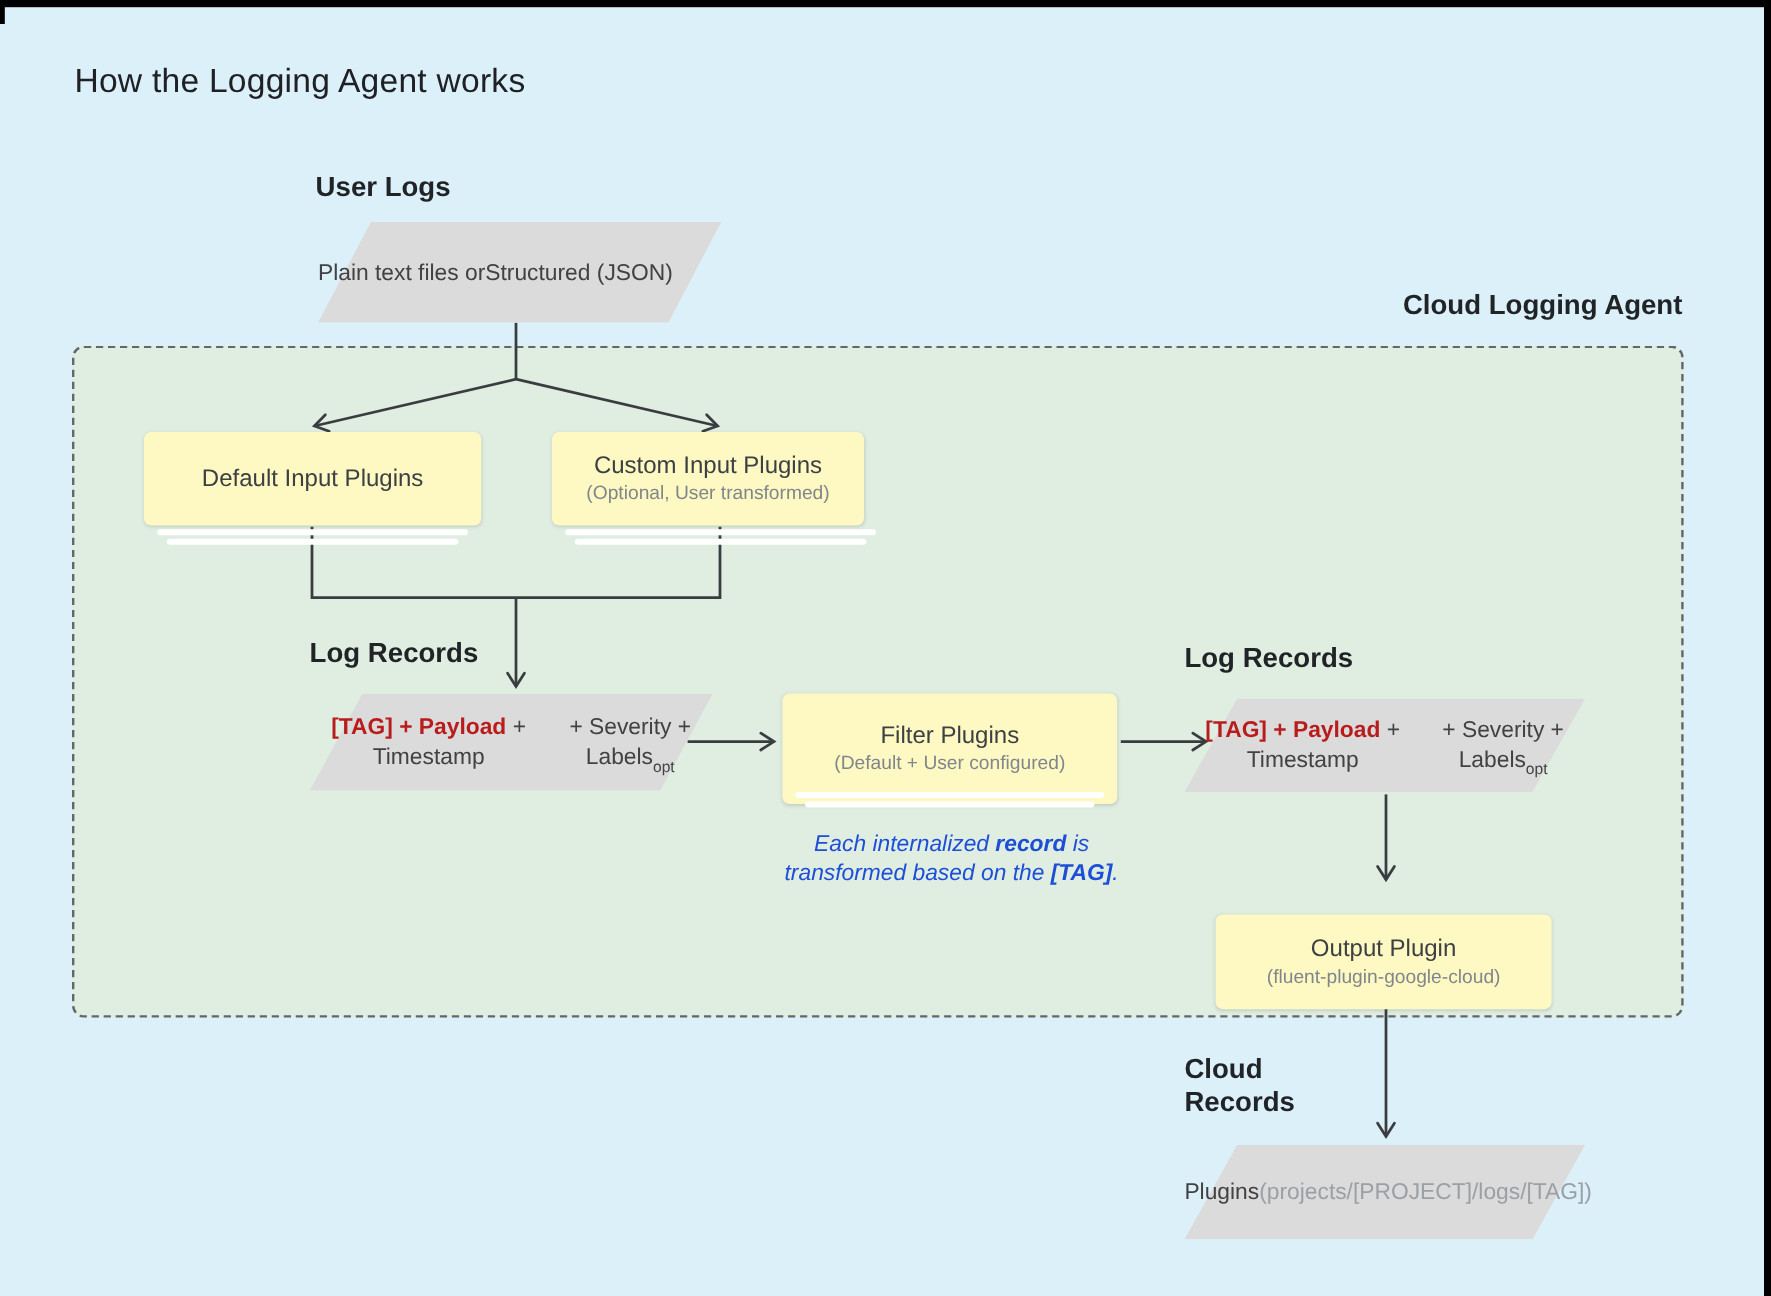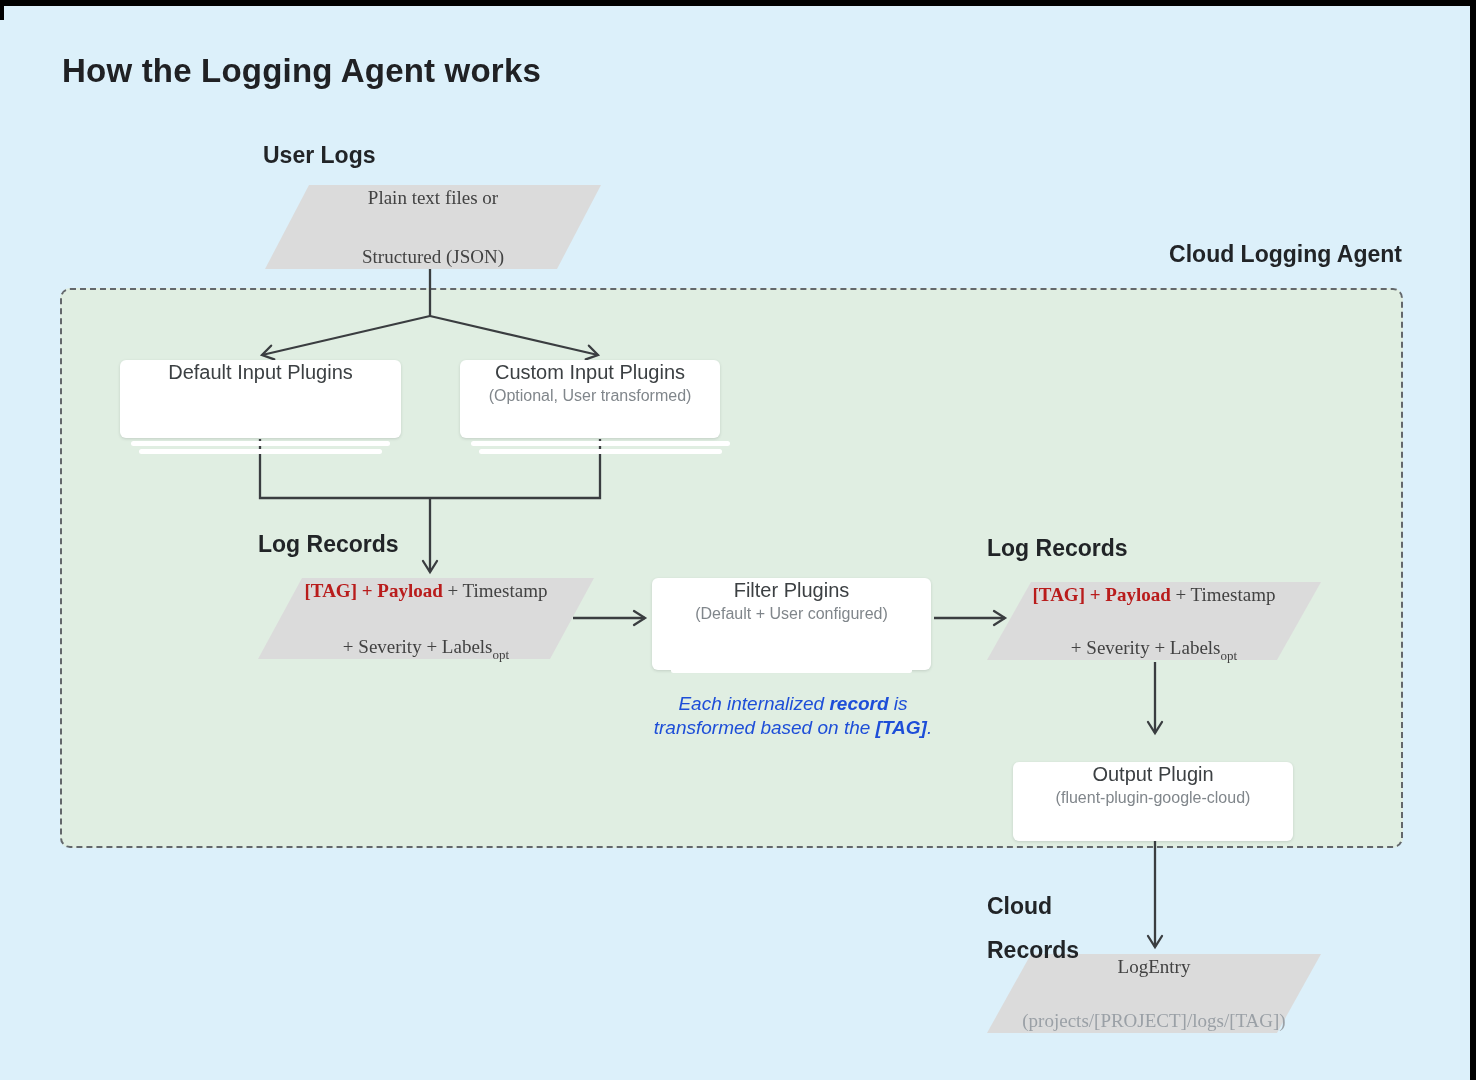--- a/index.html
+++ b/index.html
@@ -18,66 +18,66 @@
   .frame-left-notch {
     position: absolute; left: 0; top: 0; width: 4px; height: 20px;
     background: #000; z-index: 20;
   }
   .frame-right {
     position: absolute; right: 0; top: 0; width: 6px; height: 100%;
     background: #000; z-index: 20;
   }
   .page-title {
     position: absolute; left: 62px; top: 52px;
-    font-size: 33px; font-weight: 700; color: #202124;
+    font-size: 28px; font-weight: 400; color: #202124;
     letter-spacing: 0.2px; z-index: 6;
   }
   .section-label {
     position: absolute; font-size: 23px; font-weight: 600; color: #212427;
     z-index: 6; line-height: 28px;
   }
   .lbl-user-logs   { left: 263px; top: 141px; }
   .lbl-agent       { right: 74px; top: 240px; text-align: right; }
   .lbl-records-l   { left: 258px; top: 530px; }
   .lbl-records-r   { left: 987px; top: 534px; }
   .lbl-cloud-logging { left: 987px; top: 876px; }
-  .lbl-cloud-logging span { display: block; margin-top: 16px; }
+  .lbl-cloud-logging span { display: block; }
 
   .agent-panel {
     position: absolute; left: 60px; top: 288px; width: 1343px; height: 560px;
     background: #e0eee2;
     border: 2px dashed #63676b;
     border-radius: 10px;
     z-index: 1;
   }
   svg.connectors {
     position: absolute; left: 0; top: 0; width: 1476px; height: 1080px;
     z-index: 2; pointer-events: none;
   }
 
   
   .pgram { position: absolute; z-index: 5; }
   .pgram-bg {
     position: absolute; inset: 0; background: #dbdbdb;
     clip-path: polygon(44px 0, 100% 0, calc(100% - 44px) 100%, 0 100%);
   }
   .pgram-text {
-    position: absolute; inset: 0; display: flex; flex-direction: column;
-    align-items: center; justify-content: space-between;
-    font-size: 19px; color: #424242; line-height: 25px; text-align: center; font-family: Liberation Serif, serif;
+    position: absolute; inset: 0; display: flex; 
+    align-items: center; justify-content: flex-start;
+    font-size: 19px; color: #424242; line-height: 25px; text-align: center;
   }
   .pgram-text .b { font-weight: 700; color: #b91c1c; }
   .pgram-text sub { font-size: 13px; vertical-align: -6px; line-height: 0; }
   .pgram-sub { color: #9aa0a6; }
 
   
   .card {
-    position: absolute; z-index: 5; background: #ffffff; border-radius: 6px;
+    position: absolute; z-index: 5; background: #fef9c3; border-radius: 6px;
     box-shadow: 0 1px 3px rgba(60,64,67,0.18);
-    display: flex; flex-direction: column; align-items: center; 
+    display: flex; flex-direction: column; align-items: center; justify-content: center;
     text-align: center;
   }
   .card .card-title { font-size: 20px; color: #3c4043; line-height: 25px; }
   .card .card-sub   { font-size: 16px; color: #80868b; line-height: 21px; }
 
   .stackbar {
     position: absolute; height: 5px; background: #ffffff; border-radius: 3px;
     z-index: 5;
   }
 
@@ -187,16 +187,16 @@
 </div>
 
 <div class="section-label lbl-cloud-logging">
   <span>Cloud</span>
   <span>Records</span>
 </div>
 
 <div class="pgram" style="left:987px; top:954px; width:334px; height:79px;">
   <div class="pgram-bg"></div>
   <div class="pgram-text">
-    <span>LogEntry</span>
+    <span>Plugins</span>
     <span class="pgram-sub">(projects/[PROJECT]/logs/[TAG])</span>
   </div>
 </div>
 
 </body></html>

